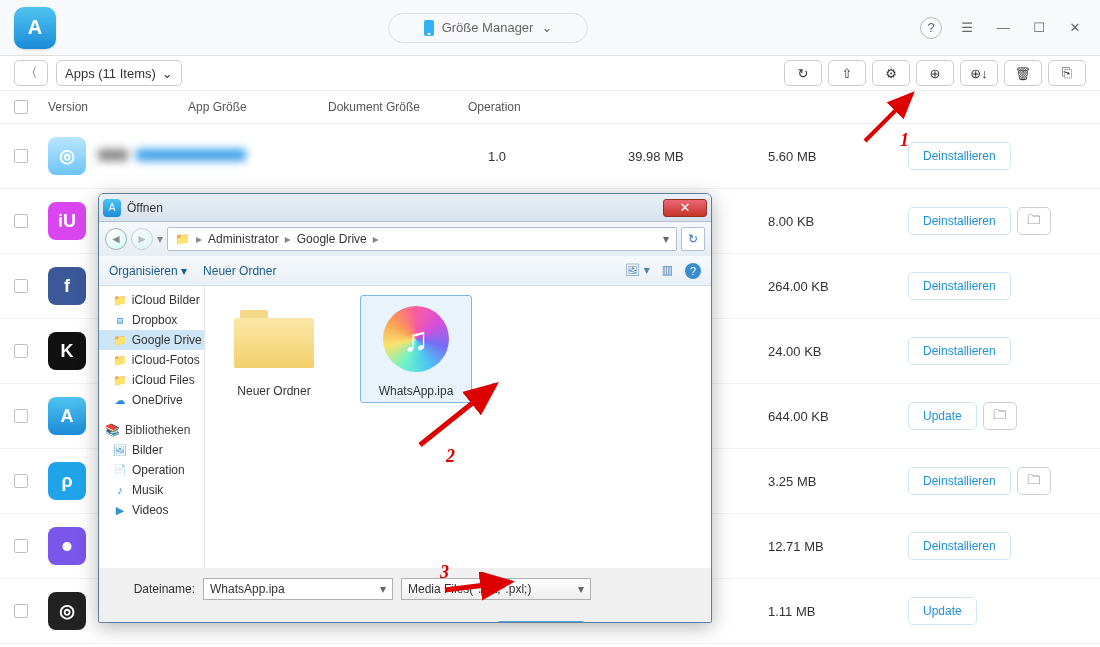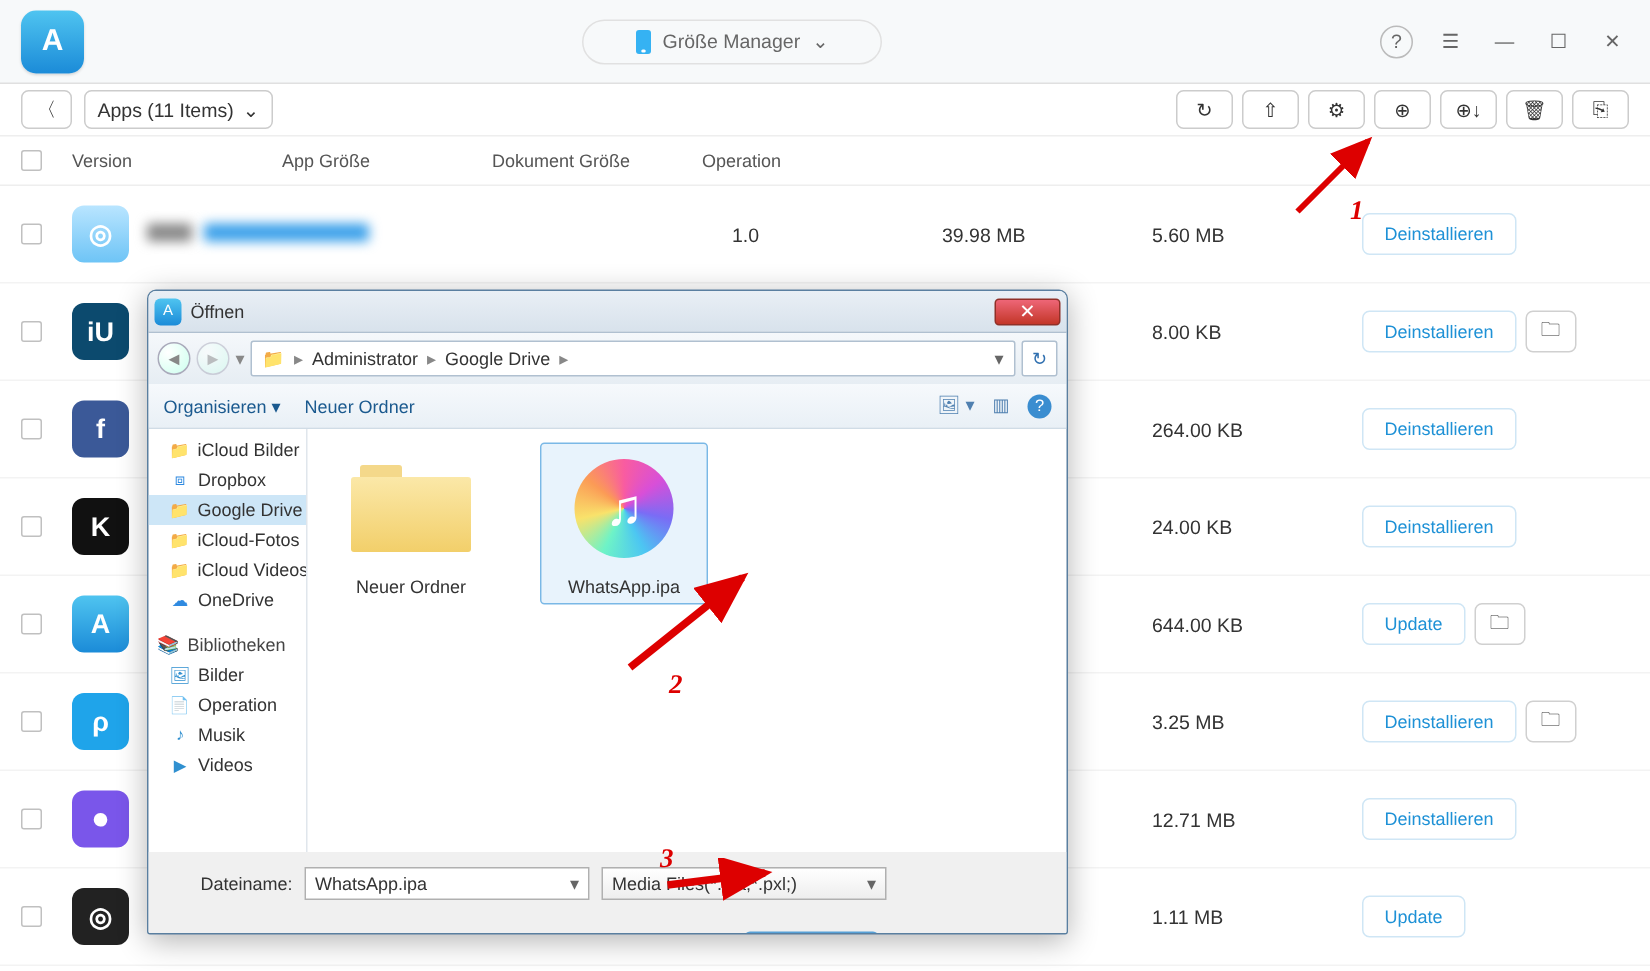--- a/index.html
+++ b/index.html
@@ -135,21 +135,21 @@
     <div class="cop" style="display:flex;align-items:center">
       <button class="opbtn">Deinstallieren</button>
 
     </div>
     </div>
     <div class="row">
     <div class="cchk">
         <div class="chk"></div>
       </div>
     <div class="cname" style="display:flex;align-items:center">
-      <div class="appico" style="background:#0c4a6e">iU</div>
+      <div class="appico" style="background:#d946ef">iU</div>
       <div></div>
     </div>
     <div class="cver"></div>
     <div class="csize"></div>
     <div class="cdoc">8.00 KB</div>
     <div class="cop" style="display:flex;align-items:center">
       <button class="opbtn">Deinstallieren</button>
       <div class="foldbtn">🗀</div>
     </div>
     </div>
@@ -294,21 +294,21 @@
       <div class="ditm sel">
           <span class="ic2" style="color:#e8b030">📁</span>
           <span>Google Drive</span>
         </div>
       <div class="ditm">
           <span class="ic2" style="color:#e8b030">📁</span>
           <span>iCloud-Fotos</span>
         </div>
       <div class="ditm">
           <span class="ic2" style="color:#e8b030">📁</span>
-          <span>iCloud Videos</span>
+          <span>iCloud Files</span>
         </div>
       <div class="ditm">
           <span class="ic2" style="color:#2f8ae0">☁</span>
           <span>OneDrive</span>
         </div>
       <div class="dlib">
           <span style="color:#3090d0">📚</span>
           <span>Bibliotheken</span>
         </div>
       <div class="ditm">

